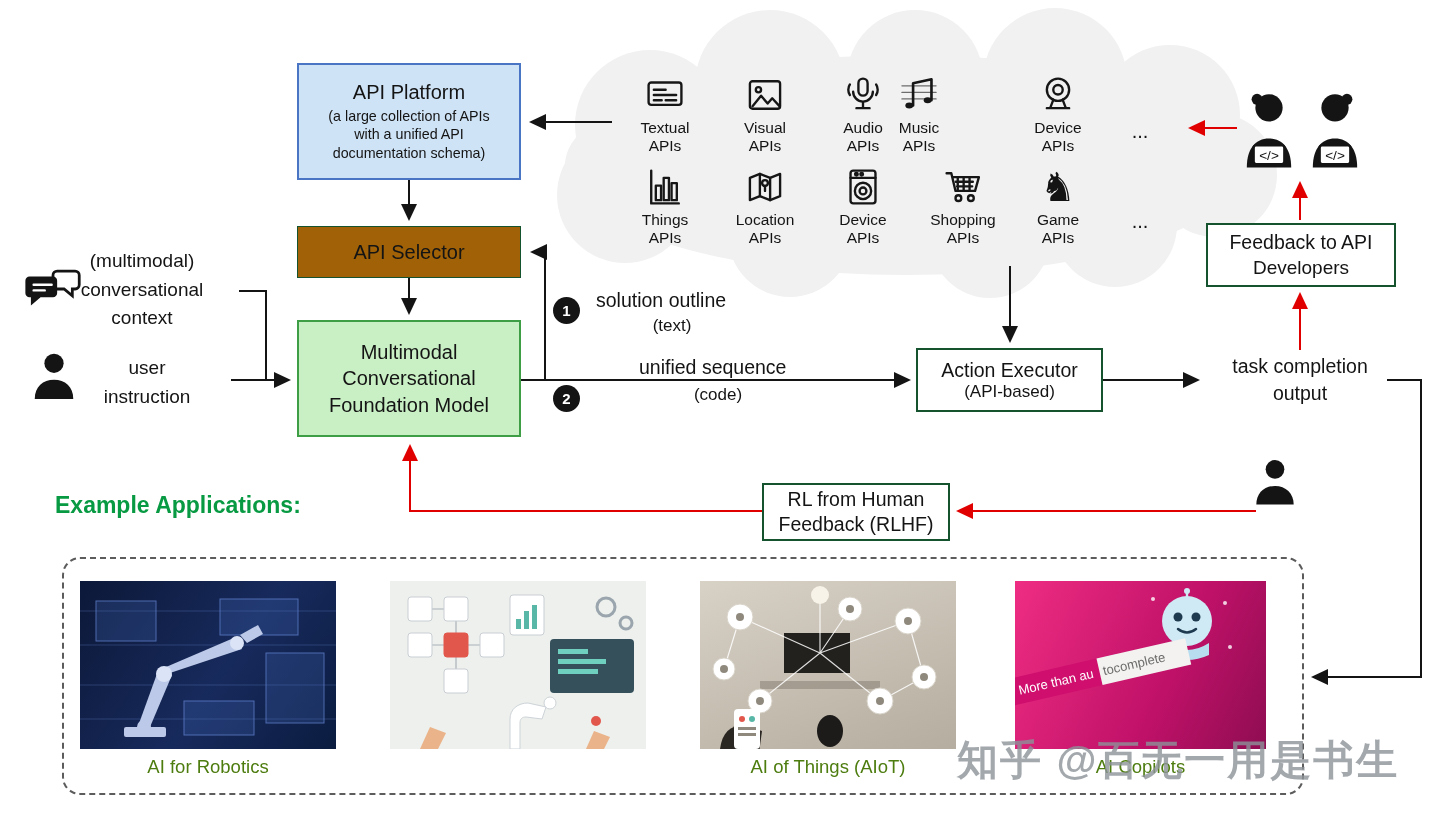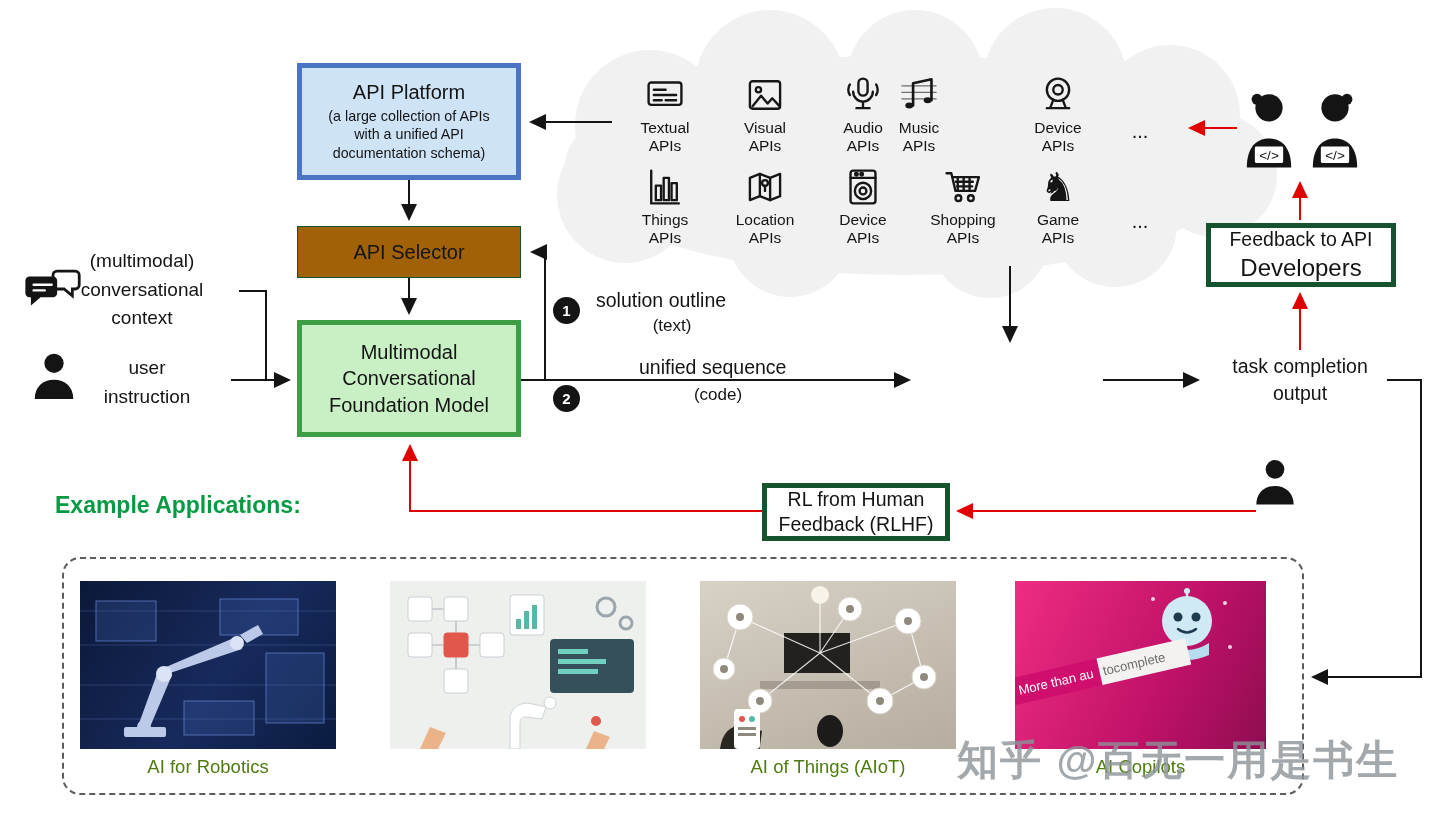--- a/index.html
+++ b/index.html
@@ -1,18 +1,18 @@
 <!DOCTYPE html>
 <html><head>
 <meta charset="utf-8">
 <style>
   html,body{margin:0;padding:0;background:#fff}
   .canvas{position:relative;width:1440px;height:813px;background:#fff;font-family:"Liberation Sans",sans-serif;color:#141414;overflow:hidden}
   .wires{position:absolute;left:0;top:0;z-index:0}
-  .node{position:absolute;z-index:2;display:flex;flex-direction:column;align-items:center;justify-content:center;text-align:center;box-sizing:border-box;background:#fff;border:5px solid #14532d}
+  .node{position:absolute;z-index:2;display:flex;flex-direction:column;align-items:center;justify-content:center;text-align:center;box-sizing:border-box;background:#fff;border:2px solid #14532d}
   .txt{position:absolute;z-index:2;color:#141414}
   .center{text-align:center}
   .api-cell{position:absolute;z-index:2;width:98px;display:flex;flex-direction:column;align-items:center}
   .api-cell svg{display:block}
   .api-label{font-size:15.5px;line-height:1.16;text-align:center;margin-top:3px}
   .badge{position:absolute;z-index:3;width:27px;height:27px;border-radius:50%;background:#141414;color:#fff;font-size:15px;font-weight:bold;display:flex;align-items:center;justify-content:center}
   .app-img{position:absolute;top:581px;height:168px;z-index:2;overflow:hidden}
   .app-label{position:absolute;top:756px;z-index:2;font-size:18.5px;color:#4d7c0f;text-align:center;font-weight:500}
   .watermark{position:absolute;left:957px;top:733px;z-index:9;font-size:41px;font-weight:700;letter-spacing:2px;color:rgba(140,146,153,.8);white-space:nowrap}
   .ico{stroke:#161616;fill:none;stroke-width:1.8;stroke-linecap:round;stroke-linejoin:round}
@@ -83,24 +83,28 @@
   <div class="node" style="left:297px;top:226px;width:224px;height:52px;background:#a16207;border-width:1.5px">
     <div style="font-size:20px">API Selector</div>
   </div>
 
   <div class="node" style="left:297px;top:320px;width:224px;height:117px;background:#c9f0c4;border-color:#3e9e46">
     <div style="font-size:20px;line-height:1.32">Multimodal</div>
     <div style="font-size:20px;line-height:1.32">Conversational</div>
     <div style="font-size:20px;line-height:1.32">Foundation Model</div>
   </div>
 
+  <div class="node" style="left:916px;top:348px;width:187px;height:64px">
+    <div style="font-size:19.5px">Action Executor</div>
+    <div style="font-size:17px">(API-based)</div>
+  </div>
 
   <div class="node" style="left:1206px;top:223px;width:190px;height:64px">
     <div style="font-size:19.5px;line-height:1.35">Feedback to API</div>
-    <div style="font-size:24px;line-height:1.35">Developers</div>
+    <div style="font-size:19px;line-height:1.35">Developers</div>
   </div>
 
   <div class="node" style="left:762px;top:483px;width:188px;height:58px">
     <div style="font-size:19.5px;line-height:1.3">RL from Human</div>
     <div style="font-size:19.5px;line-height:1.3">Feedback (RLHF)</div>
   </div>
 
   <svg class="txt" style="left:24px;top:268px" width="58" height="42" viewBox="0 0 42 30">
     <path d="M24 2h13a3 3 0 0 1 3 3v7a3 3 0 0 1-3 3h-2v5l-6-5h-5a3 3 0 0 1-3-3V5a3 3 0 0 1 3-3z" fill="none" stroke="#141414" stroke-width="2"></path>
     <path d="M4 6h17a3 3 0 0 1 3 3v9a3 3 0 0 1-3 3h-9l-7 6v-6H4a3 3 0 0 1-3-3V9a3 3 0 0 1 3-3z" fill="#141414"></path>

